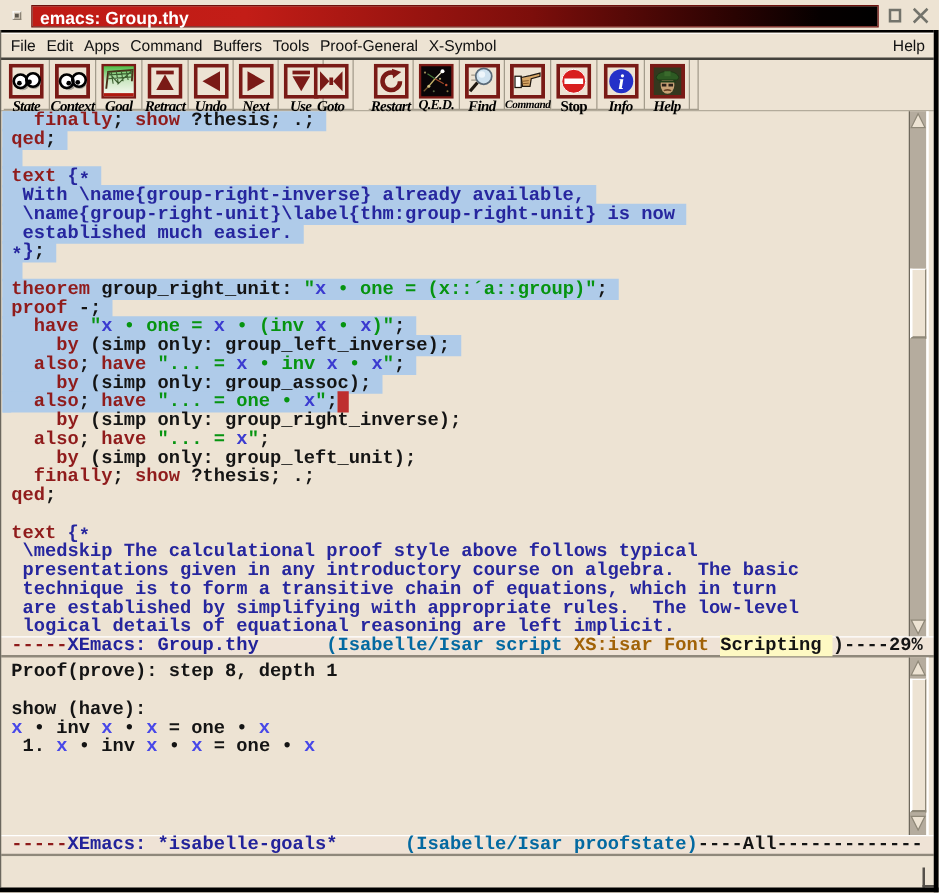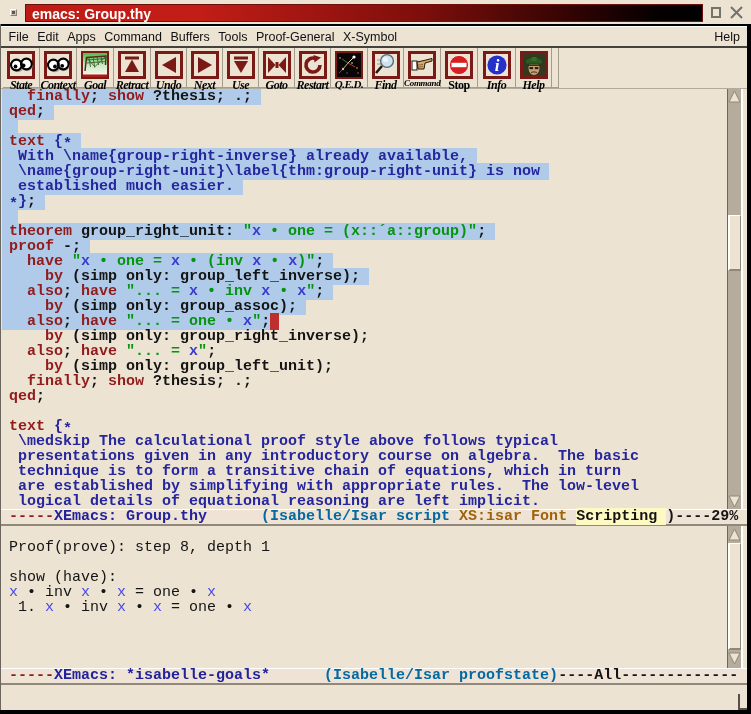--- a/index.html
+++ b/index.html
@@ -18,21 +18,21 @@
 #MB{position:absolute;left:0;top:24px;width:747px;height:24px;background:#EDE3D3;border-top:2px solid #000;border-bottom:2px solid #44423c;box-shadow:inset 0 1px 0 #fff;font:12.5px "Liberation Sans",sans-serif;color:#111;white-space:pre}
 #MB .mi{display:inline-block;margin-left:8.5px;margin-top:4px}#MB .mi:first-child{}
 #MB #hlp{position:absolute;right:7px;top:4px}
 
 #TB{position:absolute;left:1px;top:48px;width:746px;height:41px;background:#EDE3D3;border-bottom:1px solid #b3ab9b}
 .tbn{position:absolute;top:0;height:40px;border-right:1px solid #a49c8c;border-bottom:1px solid #a49c8c;text-align:center}
 .tbn svg{display:block;margin:3px auto 0}
 .lb{font:bold italic 12px "Liberation Serif",serif;color:#000;margin-top:-1px;letter-spacing:-0.5px}
 
 #W1{position:absolute;left:1px;top:89px;width:726px;height:420px;overflow:hidden;font-weight:bold;font-size:15px;line-height:15px;color:#141414;white-space:pre}
-#W2{position:absolute;left:1px;top:526px;width:726px;height:142px;overflow:hidden;font-weight:normal;font-size:15px;line-height:15px;color:#141414;white-space:pre;padding-top:14px}
+#W2{position:absolute;left:1px;top:526px;width:726px;height:142px;overflow:hidden;font-weight:bold;font-size:15px;line-height:15px;color:#141414;white-space:pre;padding-top:4px}
 .ln{height:15px;padding-left:8px}
 .hl{background:#AFCBE9;border-left:7px solid #AFCBE9;margin-left:-7px}
 b{font-weight:inherit}
 .k{color:#901C1C}.s{color:#069410}.v{color:#3B3BD0}.c{color:#26269E}.x{color:#4848E8}
 .cur{background:#BE2F2F}
 .lo{position:relative;top:3px}
 
 .ml{position:absolute;left:1px;width:746px;height:17px;background:#EFE3D6;border-top:1px solid #fff;border-bottom:2px solid #8f887b;font-weight:bold;font-size:15px;line-height:14px;white-space:pre;color:#141414;padding-left:8px}
 .mr{color:#8E1B1B}.mb{color:#22229A}.mred{color:#0369a1}.mg{color:#a16207}
 .msel{background:#fef9c3}
@@ -133,21 +133,21 @@
     </div>
 <div class="tbn" style="left:222px;width:36px">
       <svg width="28" height="28">
         <rect x="0" y="0" width="28" height="28" fill="#7A1A16"></rect>
         <rect x="3" y="3" width="22" height="22" fill="#EDE3D3"></rect>
         <rect x="7" y="5.5" width="14" height="3" fill="#7A1A16"></rect>
         <polygon points="7,10 21,10 14,22" fill="#7A1A16"></polygon>
       </svg>
       <div class="lb">Use</div>
     </div>
-<div class="tbn" style="left:258px;width:36px">
+<div class="tbn" style="left:246px;width:36px">
       <svg width="28" height="28">
         <rect x="0" y="0" width="28" height="28" fill="#7A1A16"></rect>
         <rect x="3" y="3" width="22" height="22" fill="#EDE3D3"></rect>
         <polygon points="5,6 5,22 12.5,14" fill="#7A1A16"></polygon>
         <polygon points="23,6 23,22 15.5,14" fill="#7A1A16"></polygon>
         <rect x="12.5" y="11" width="3" height="6" fill="#7A1A16"></rect>
       </svg>
       <div class="lb">Goto</div>
     </div>
 <div class="tbn" style="left:294px;width:36px">

